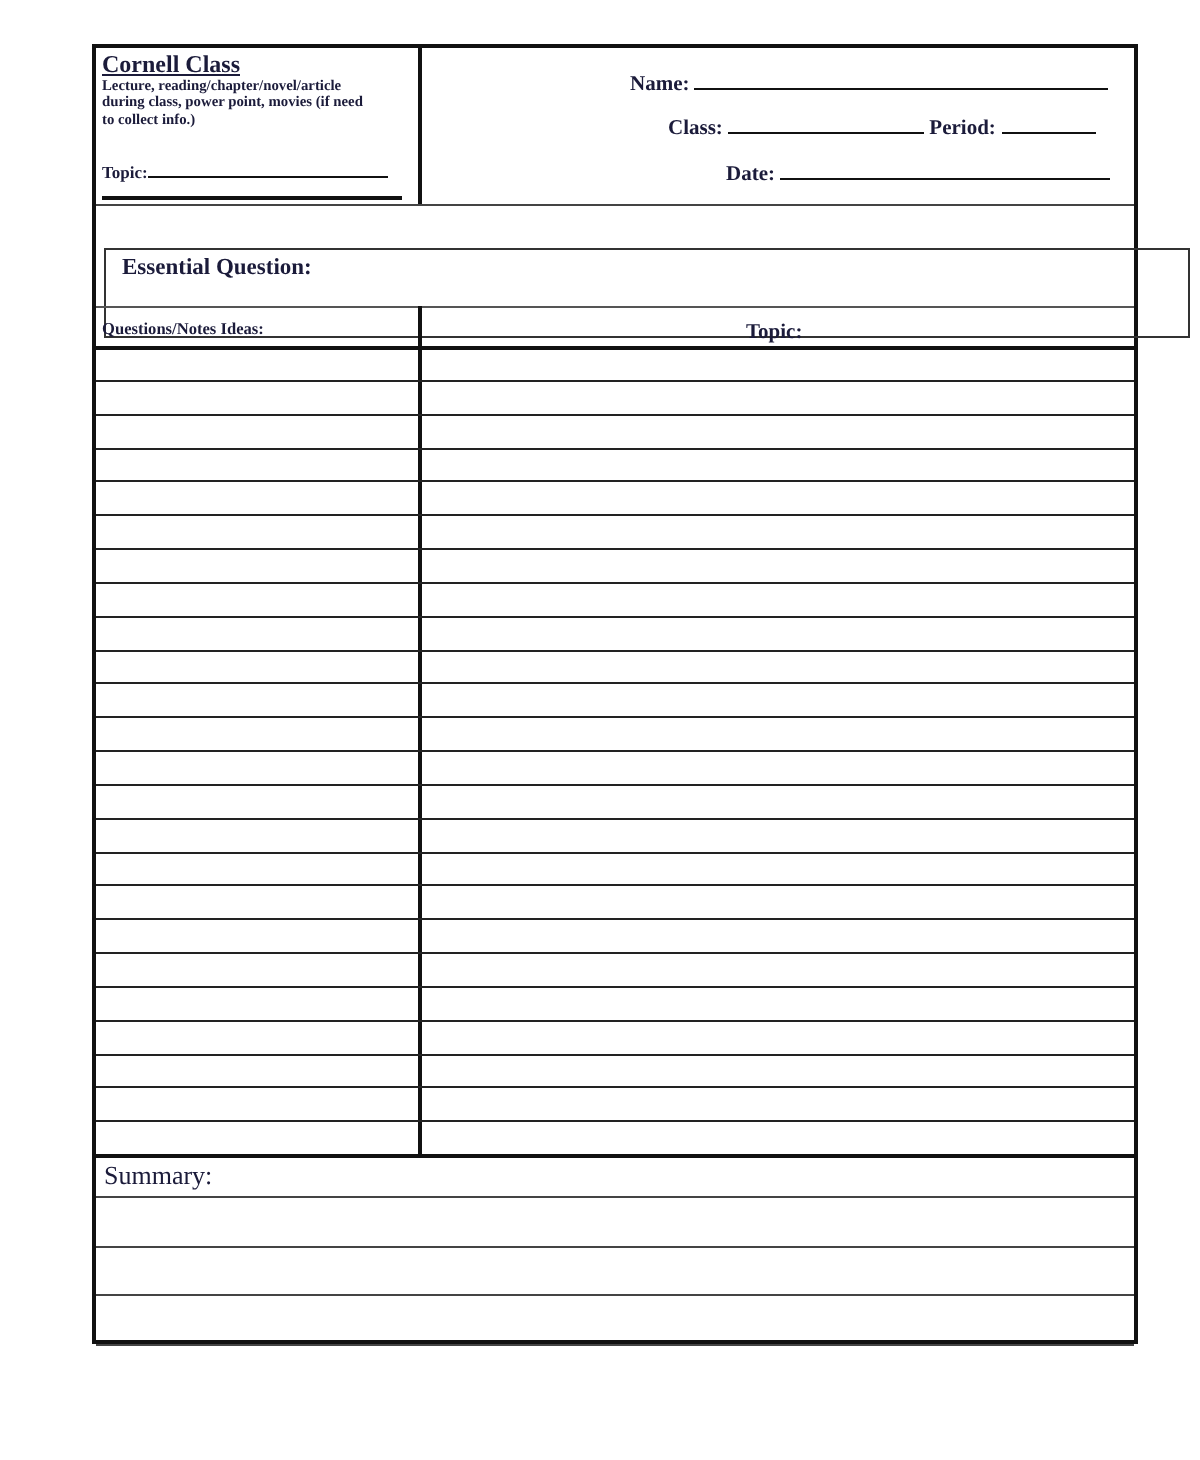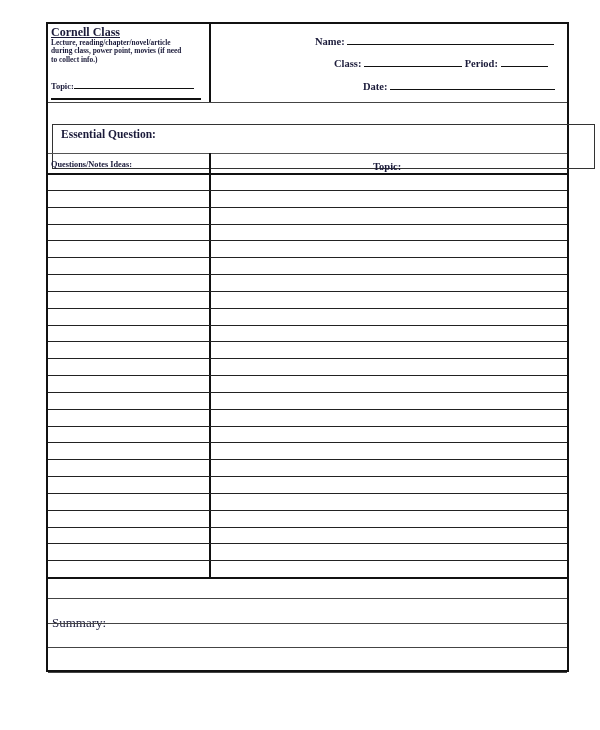--- a/index.html
+++ b/index.html
@@ -130,20 +130,20 @@
       <div class="abs" style="left: 163px; top: 502.5px; width: 356px; height: 16.8333px;"></div>
       <div class="row" style="top: 519.333px;"></div>
       <div class="abs" style="left: 0px; top: 519.333px; width: 161px; height: 16.8333px;"></div>
       <div class="abs" style="left: 163px; top: 519.333px; width: 356px; height: 16.8333px;"></div>
       <div class="row" style="top: 536.167px;"></div>
       <div class="abs" style="left: 0px; top: 536.167px; width: 161px; height: 16.8333px;"></div>
       <div class="abs" style="left: 163px; top: 536.167px; width: 356px; height: 16.8333px;"></div>
     </div>
 
   <div class="hline" style="left:0;top:553px;width:519px;border-top:2px solid #111;"></div>
-  <div class="abs" style="left:4px;top:556px;font-size:13px;margin-top:35px;">Summary:</div>
+  <div class="abs" style="left:4px;top:556px;font-size:13px;">Summary:</div>
   <div id="summary-lines">
       <div class="row" style="top: 574px; border-top: 1.4px solid rgb(68, 68, 68);"></div>
       <div class="row" style="top: 598.667px; border-top: 1.4px solid rgb(68, 68, 68);"></div>
       <div class="row" style="top: 623.333px; border-top: 1.4px solid rgb(68, 68, 68);"></div>
       <div class="row" style="top: 648px; border-top: 1.4px solid rgb(68, 68, 68);"></div>
     </div>
 </div>
 
 </body></html>

